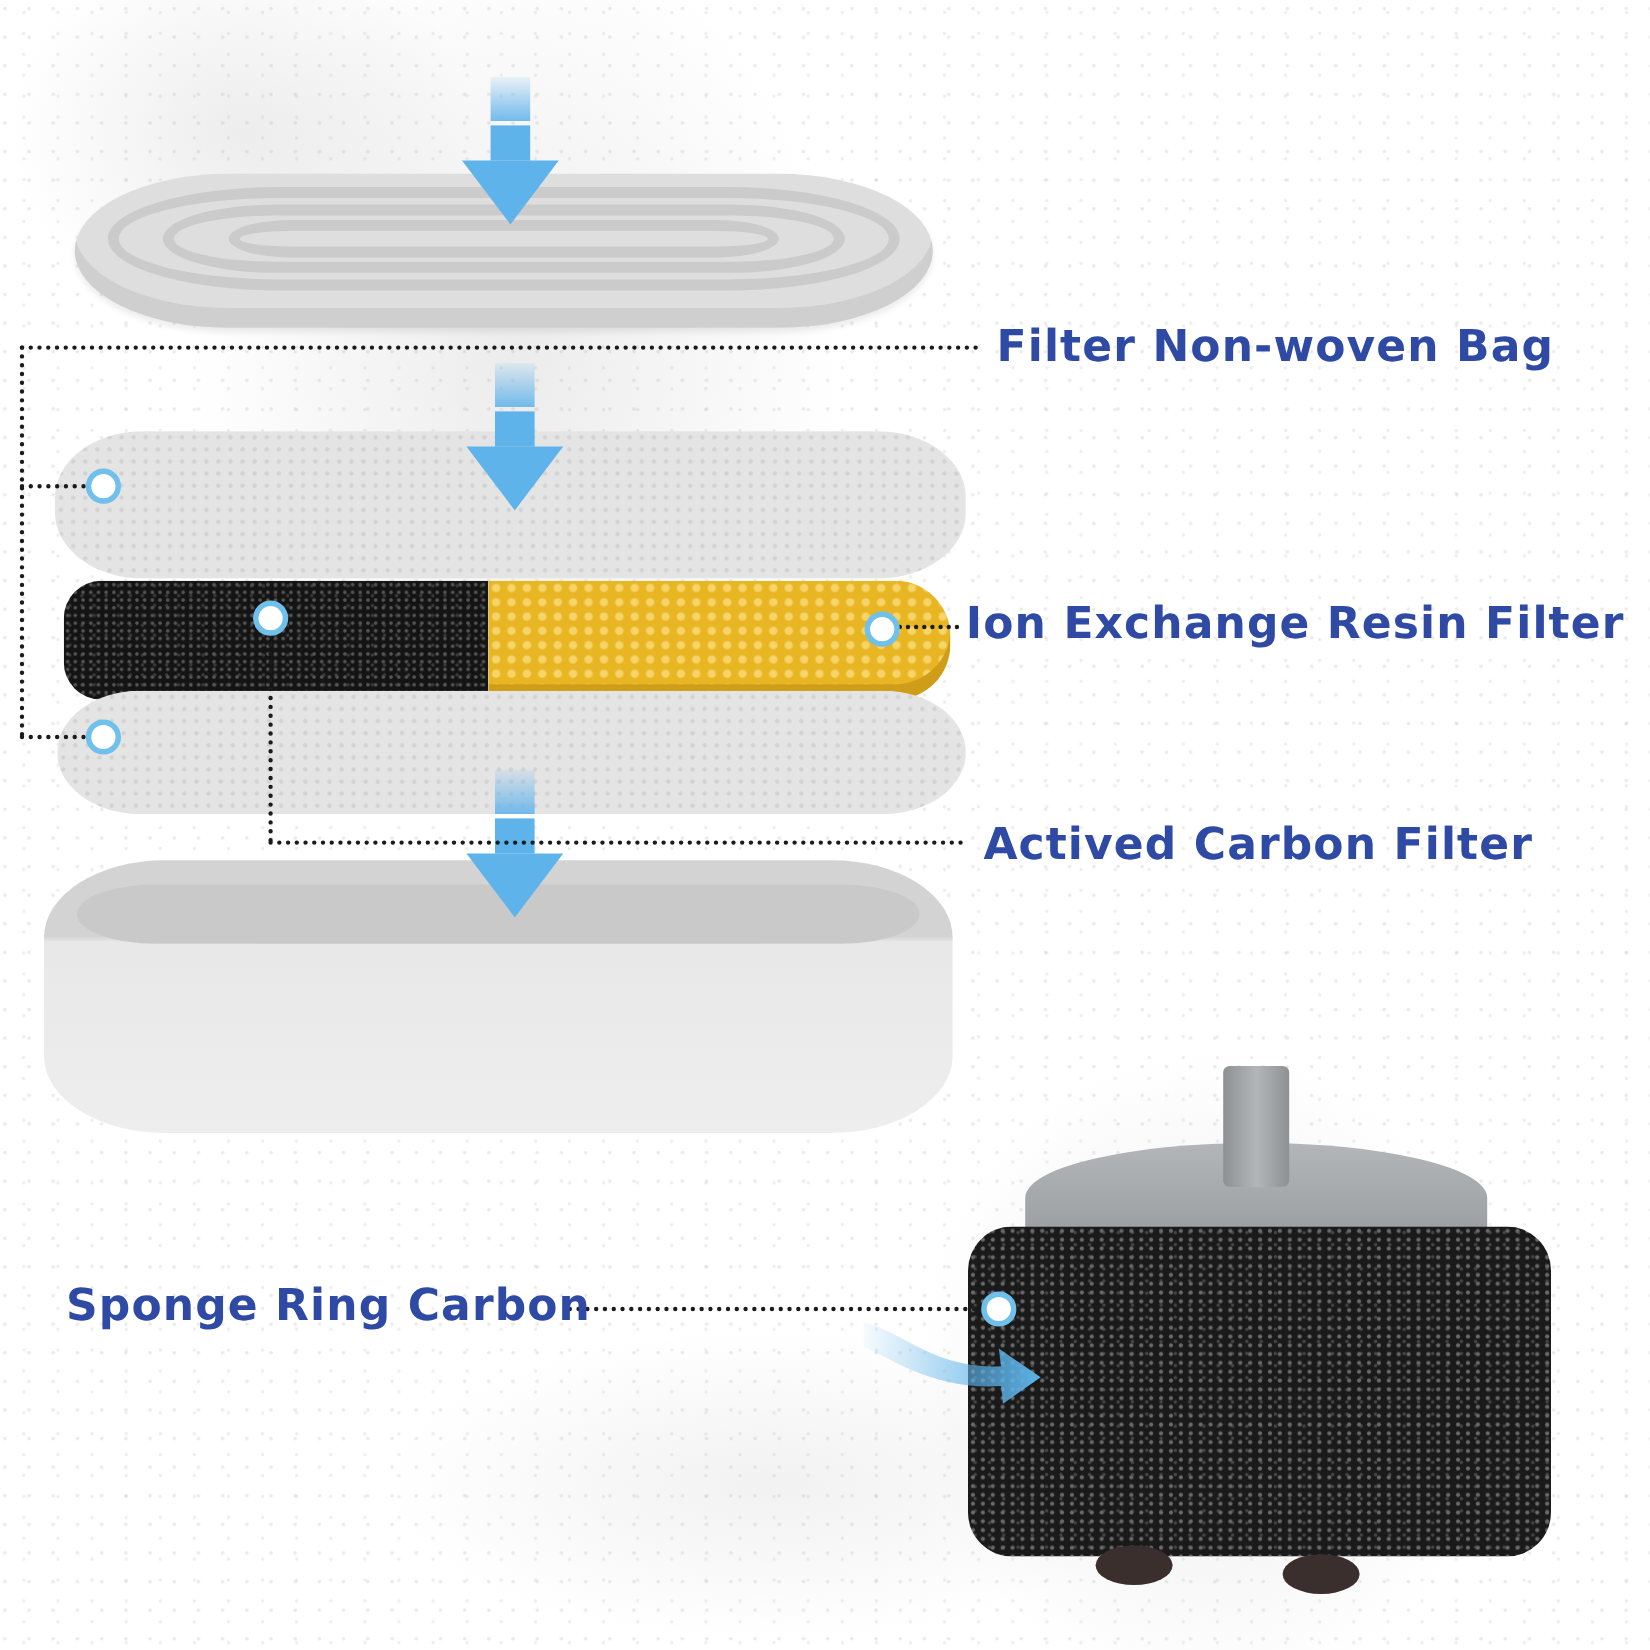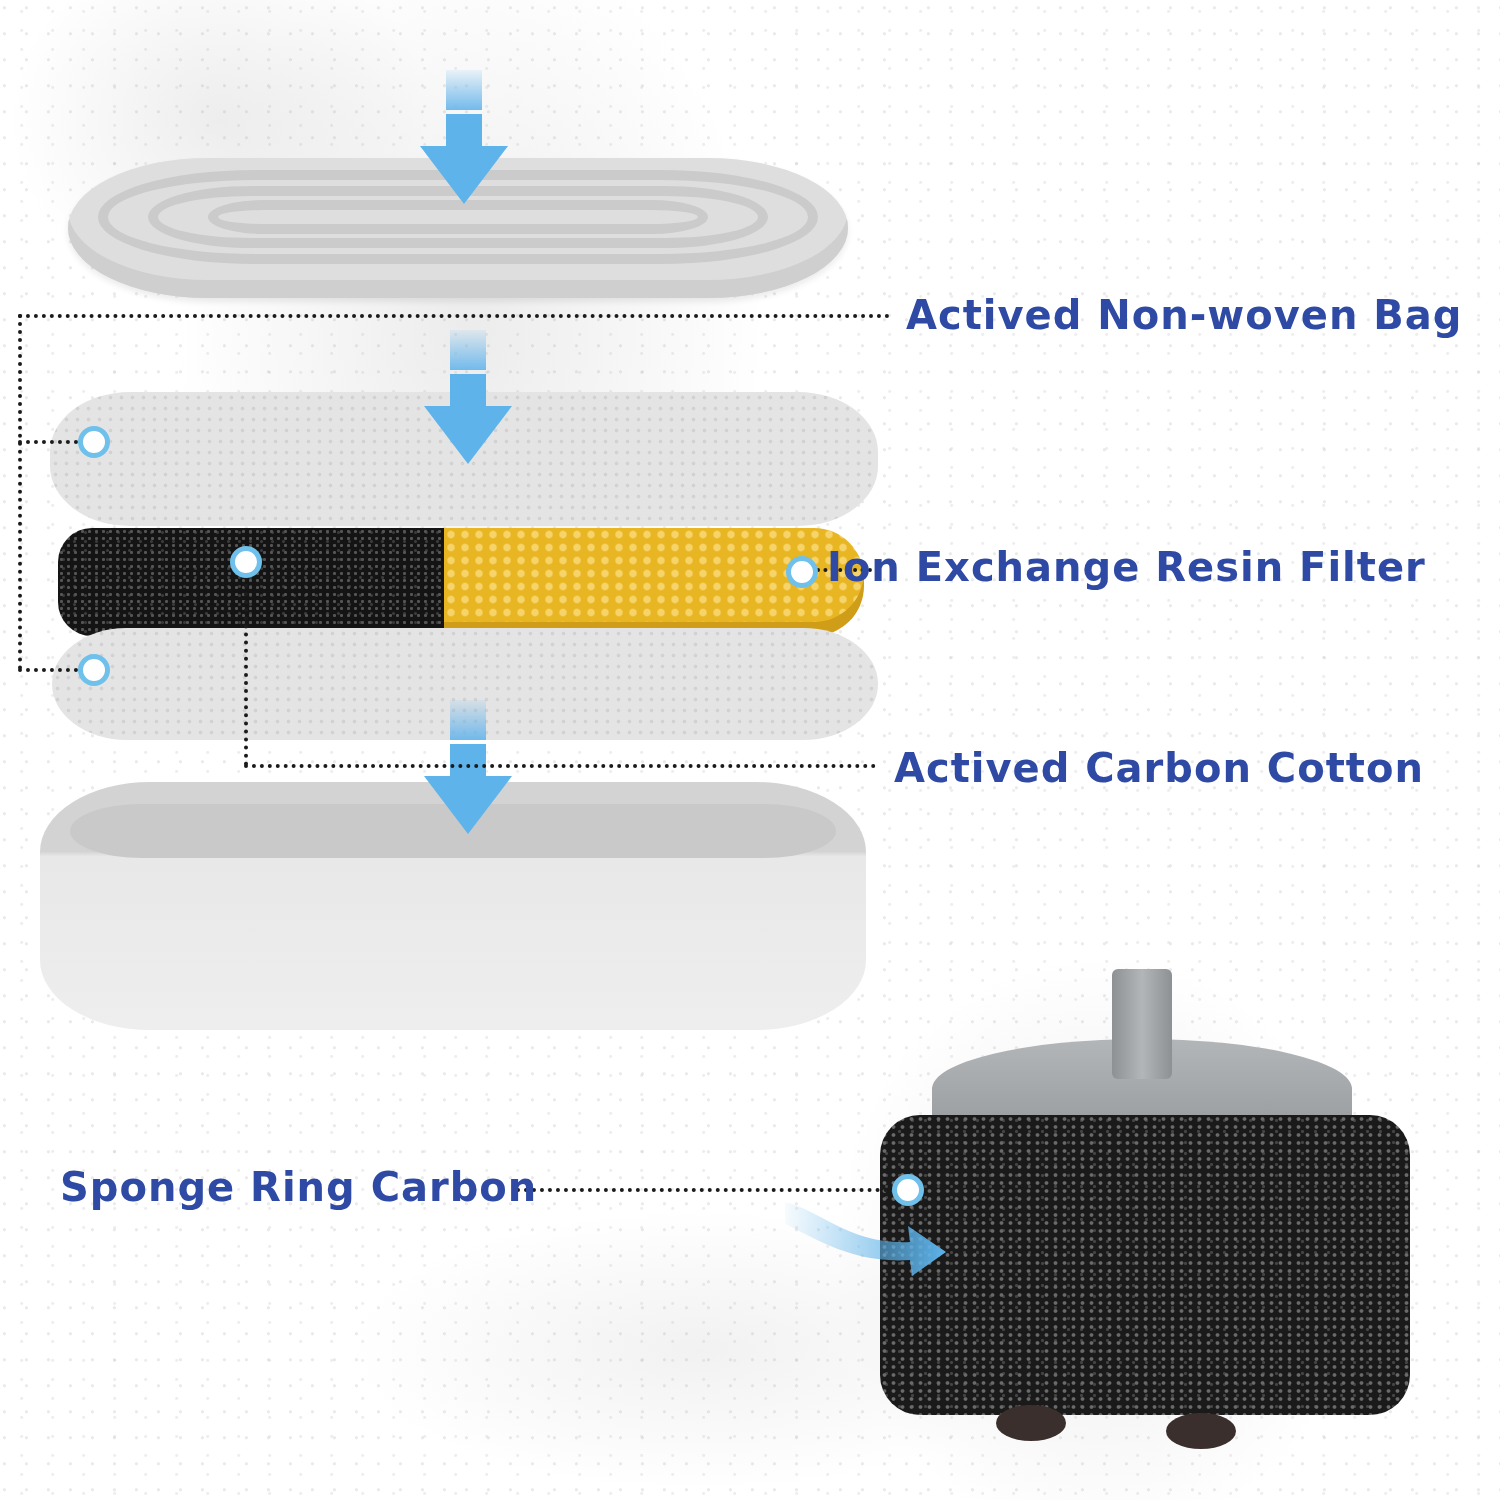--- a/index.html
+++ b/index.html
@@ -156,16 +156,16 @@
 <div class="hline" style="left:244px;top:764px;width:632px;"></div>
 
 <div class="hline" style="left:516px;top:1188px;width:380px;"></div>
 
 <div class="marker" style="left:78px;top:426px;"></div>
 <div class="marker" style="left:78px;top:654px;"></div>
 <div class="marker" style="left:230px;top:546px;"></div>
 <div class="marker" style="left:786px;top:556px;"></div>
 <div class="marker" style="left:892px;top:1174px;"></div>
 
-<div class="label" style="left:906px;top:292px;">Actived Non-woven Bag</div>
-<div class="label" style="left:827px;top:544px;">Ion Exchange Resin Filter</div>
-<div class="label" style="left:894px;top:745px;">Actived Carbon Cotton</div>
+<div class="label" style="left:906px;top:292px;">Filter Non-woven Bag</div>
+<div class="label" style="left:878px;top:544px;">Ion Exchange Resin Filter</div>
+<div class="label" style="left:894px;top:745px;">Actived Carbon Filter</div>
 <div class="label" style="left:60px;top:1164px;">Sponge Ring Carbon</div>
 
 </body></html>

